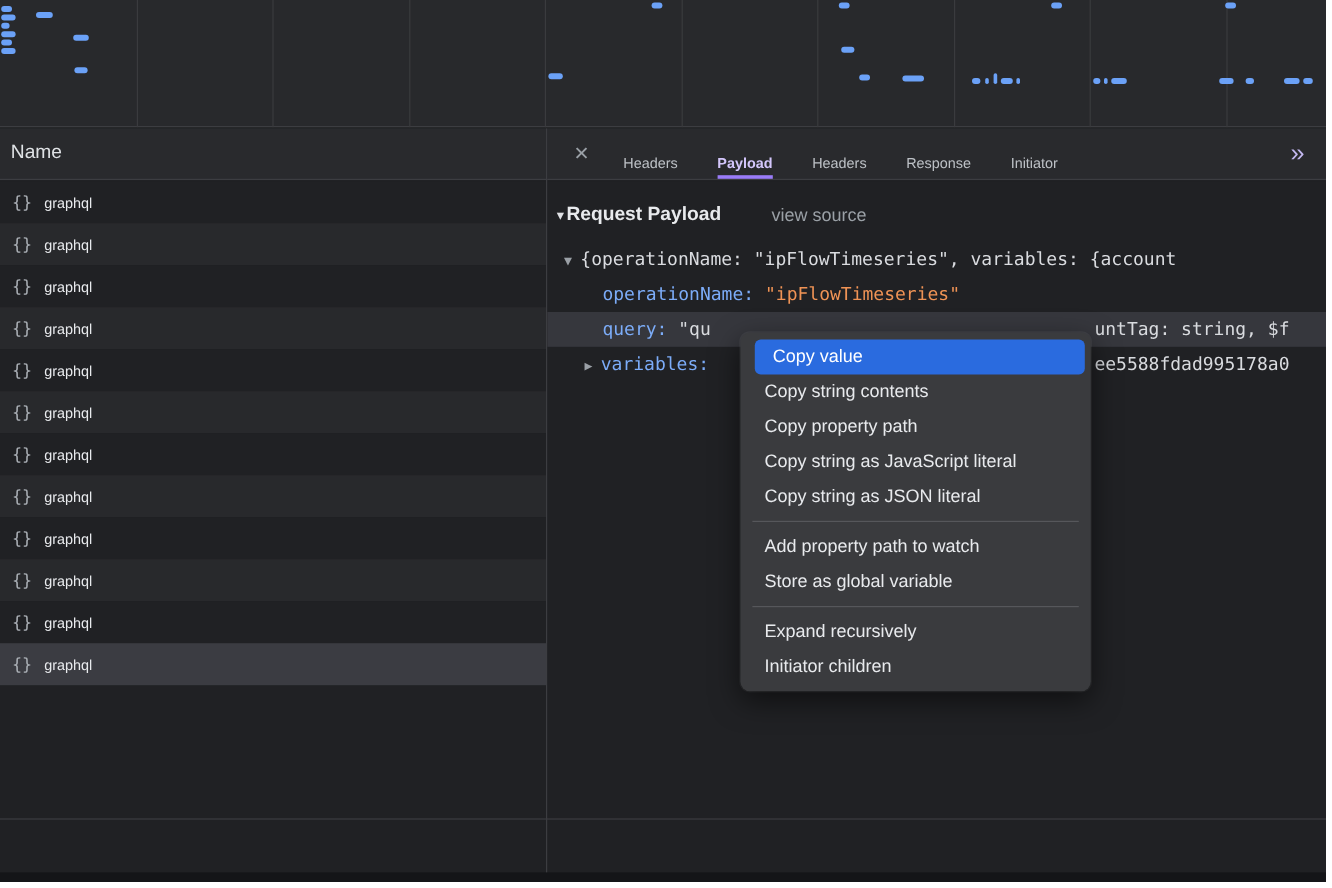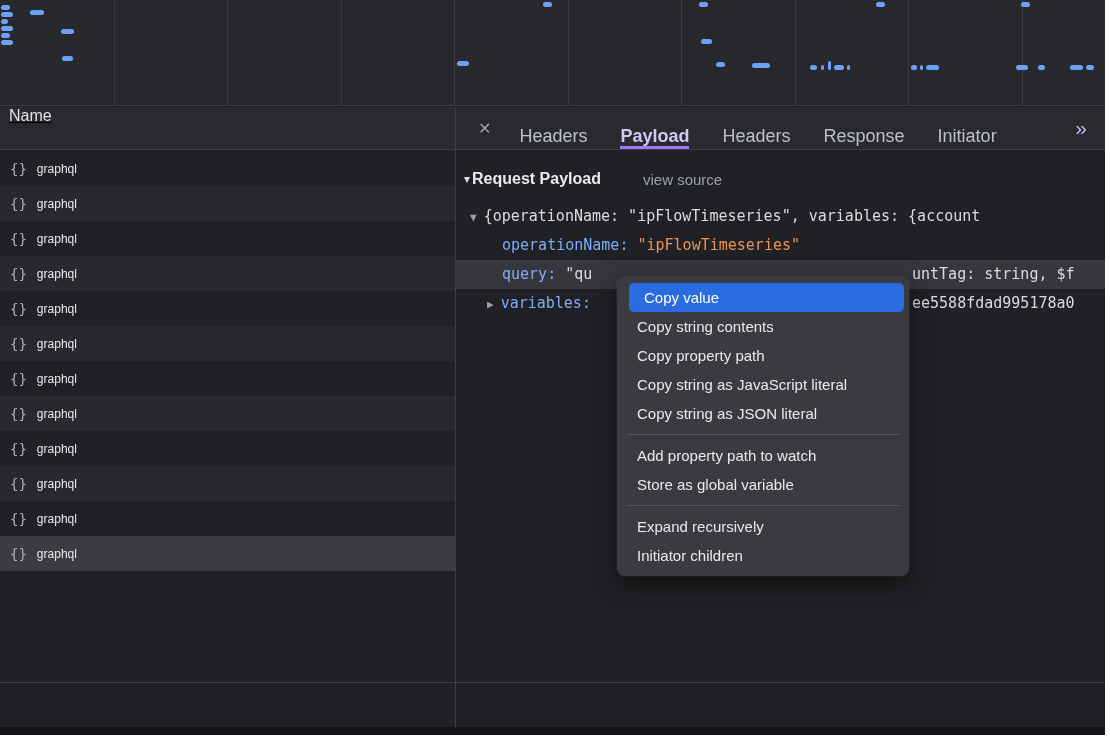--- a/index.html
+++ b/index.html
@@ -15,29 +15,29 @@
   .devtools{position:absolute;left:0;top:0;width:1105px;height:735px;
     background:var(--bg-dark);overflow:hidden;}
   
   .timeline{position:absolute;left:0;top:0;width:1105px;height:106px;
     background:var(--bg-stripe);border-bottom:1px solid var(--divider);}
   .gridline{position:absolute;top:0;width:1px;height:106px;background:#3a3b3e;}
   .bar{position:absolute;height:5px;border-radius:2.5px;background:var(--bar-blue);}
   
   .left-header{position:absolute;left:0;top:107px;width:455px;height:43px;
     background:var(--bg-toolbar);border-bottom:1px solid var(--divider);
-    display:flex;text-decoration:underline;}
+    display:flex;align-items:center;}
   .left-header span{padding-left:9px;font-size:16px;color:#dfe2e5;}
   .tabs-bar{position:absolute;left:456px;top:107px;width:649px;height:43px;
     background:var(--bg-toolbar);border-bottom:1px solid var(--divider);
     display:flex;align-items:stretch;}
   .close{align-self:center;margin-left:22px;font-size:16px;color:var(--text-secondary);cursor:pointer;}
   #tabs{display:flex;gap:33px;margin-left:28px;height:100%;}
   .tab{display:flex;align-items:center;height:100%;padding-top:19px;
-    border-bottom:3px solid transparent;color:#bdc1c6;font-size:18px;cursor:pointer;white-space:nowrap;}
+    border-bottom:3px solid transparent;color:#bdc1c6;font-size:12px;cursor:pointer;white-space:nowrap;}
   .tab.selected{color:var(--tab-selected-text);border-bottom-color:var(--tab-underline);font-weight:bold;}
   .overflow{align-self:center;margin-left:auto;margin-right:18px;font-size:21px;color:#c3b8f0;cursor:pointer;}
   
   #request-list{position:absolute;left:0;top:151px;width:455px;}
   .req-row{height:35px;display:flex;align-items:center;padding-left:10px;gap:10px;cursor:pointer;}
   .req-row.odd{background:var(--bg-dark);}
   .req-row.even{background:var(--bg-stripe);}
   .req-row.selected{background:var(--row-selected);}
   .req-icon{font-family:"DejaVu Sans Mono",monospace;font-size:14px;color:#abb0b6;}
   .req-label{font-size:12px;color:var(--text-primary);}

